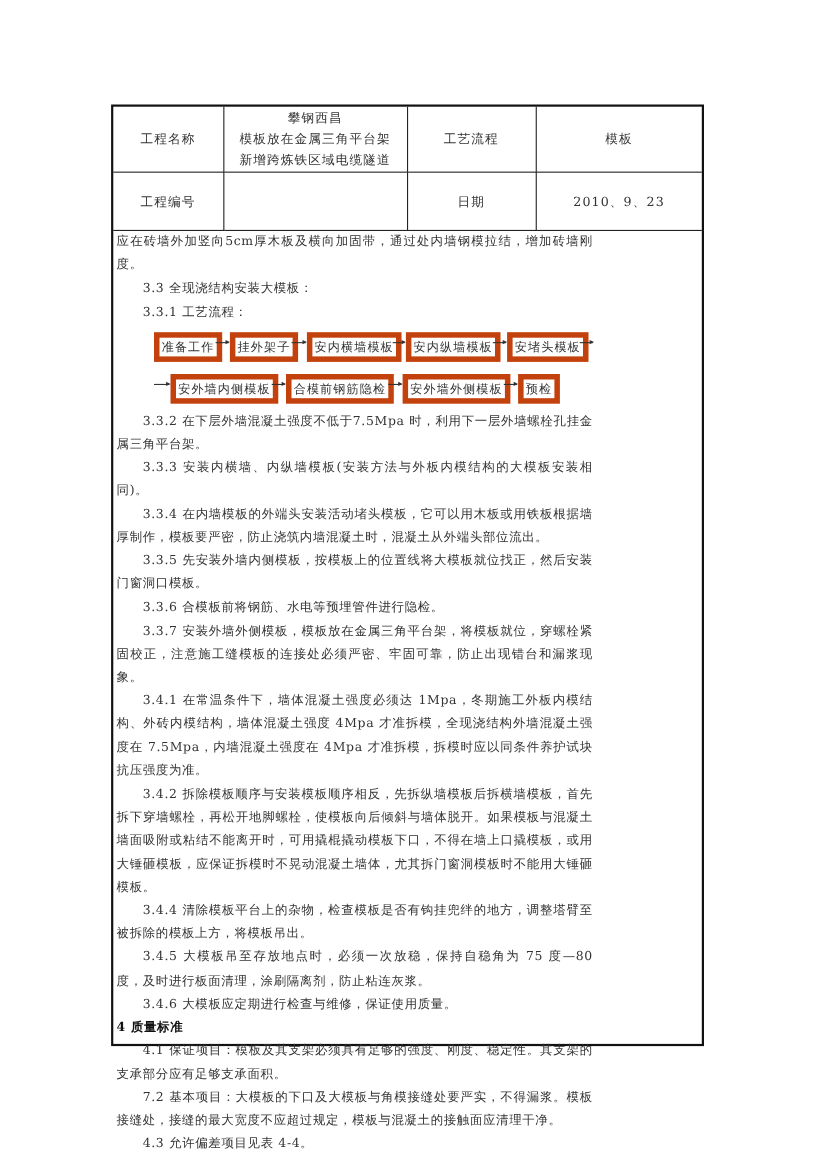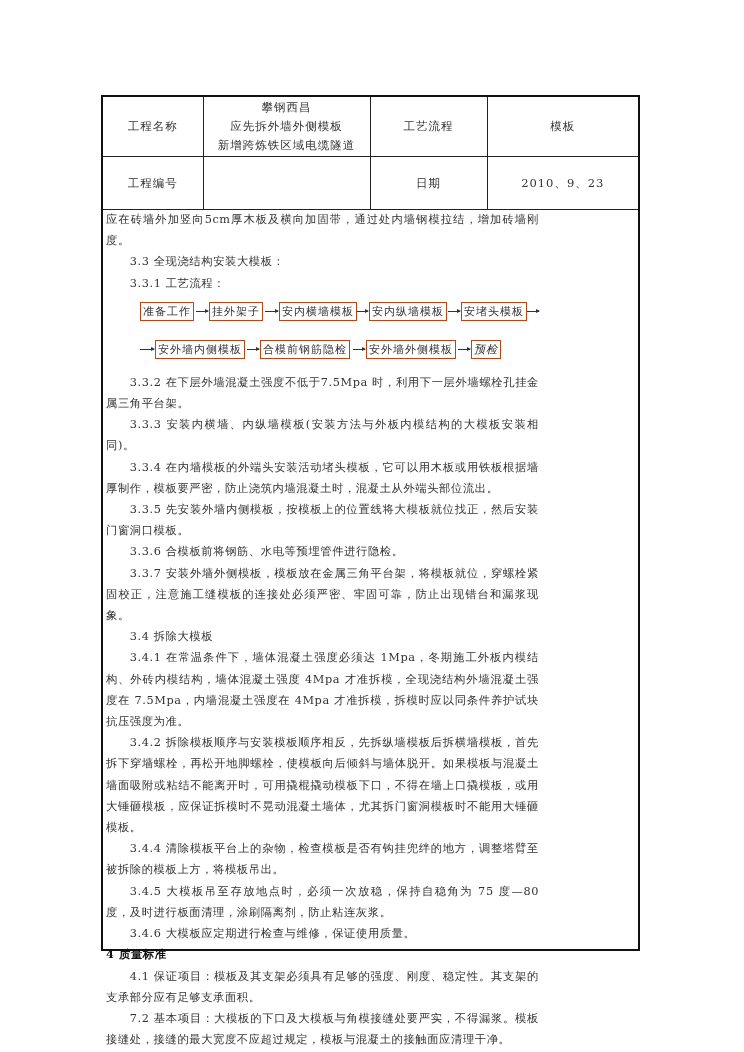--- a/index.html
+++ b/index.html
@@ -14,21 +14,21 @@
     .hdr tr.r2 td { height: 52px; }
     .hdr tr td:first-child { border-left: none; }
     .hdr tr td:last-child { border-right: none; }
     .hdr tr.r1 td { border-top: none; }
     .body { position: absolute; left: 0; top: 112px; width: 441px; padding: 0 5px 0 3px; box-sizing: border-box; }
     .p { font-size: 11.3px; line-height: 21.2px; color: #333; margin: 0; text-align: justify; letter-spacing: 0.6px; }
     .ind { text-indent: 2.1em; }
     .bold { font-weight: bold; color: #111; }
     .center { text-align: center; font-weight: bold; }
     .flow { position: relative; height: 78px; }
-    .fbox { position: absolute; border: 1px solid #c2410c; font-size: 11px; height: 17px; line-height: 17px;
+    .fbox { position: absolute; border: 5px solid #c2410c; font-size: 11px; height: 17px; line-height: 17px;
       padding: 0 2px; white-space: nowrap; color: #333; letter-spacing: 1px; background: #fff; }
     .arrow { position: absolute; height: 1px; background: #333; }
     .arrow::after { content: ""; position: absolute; right: -1px; top: -2px; border-left: 4px solid #333;
       border-top: 2.5px solid transparent; border-bottom: 2.5px solid transparent; }
   </style>
 </head>
 <body>
 
 <div class="sheet">
   <table class="hdr">
@@ -36,21 +36,21 @@
         <col style="width:100px">
         <col style="width:167px">
         <col style="width:117px">
         <col style="width:151px">
       </colgroup>
     <tbody>
         <tr class="r1">
       <td>工程名称</td>
       <td>
         <div>攀钢西昌</div>
-        <div>应先拆外墙外侧模板</div>
+        <div>模板放在金属三角平台架</div>
         <div>新增跨炼铁区域电缆隧道</div>
       </td>
       <td>工艺流程</td>
       <td>模板</td>
     </tr>
     <tr class="r2">
       <td>工程编号</td>
       <td></td>
       <td>日期</td>
       <td>2010、9、23</td>
@@ -75,30 +75,29 @@
       <div class="fbox" style="left:355px; top:8px;">安堵头模板</div>
       <div class="arrow" style="left:421px; top:17px; width:12px;"></div>
 
       <div class="arrow" style="left:34px; top:55px; width:14px;"></div>
       <div class="fbox" style="left:49px; top:46px;">安外墙内侧模板</div>
       <div class="arrow" style="left:141px; top:55px; width:12px;"></div>
       <div class="fbox" style="left:154px; top:46px;">合模前钢筋隐检</div>
       <div class="arrow" style="left:247px; top:55px; width:12px;"></div>
       <div class="fbox" style="left:260px; top:46px;">安外墙外侧模板</div>
       <div class="arrow" style="left:352px; top:55px; width:12px;"></div>
-      <div class="fbox" style="left:365px; top:46px;font-style:italic;">预检</div>
+      <div class="fbox" style="left:365px; top:46px;">预检</div>
     </div>
 
     <p class="p ind">3.3.2 在下层外墙混凝土强度不低于7.5Mpa 时，利用下一层外墙螺栓孔挂金属三角平台架。</p>
     <p class="p ind">3.3.3 安装内横墙、内纵墙模板(安装方法与外板内模结构的大模板安装相同)。</p>
     <p class="p ind">3.3.4 在内墙模板的外端头安装活动堵头模板，它可以用木板或用铁板根据墙厚制作，模板要严密，防止浇筑内墙混凝土时，混凝土从外端头部位流出。</p>
     <p class="p ind">3.3.5 先安装外墙内侧模板，按模板上的位置线将大模板就位找正，然后安装门窗洞口模板。</p>
     <p class="p ind">3.3.6 合模板前将钢筋、水电等预埋管件进行隐检。</p>
     <p class="p ind">3.3.7 安装外墙外侧模板，模板放在金属三角平台架，将模板就位，穿螺栓紧固校正，注意施工缝模板的连接处必须严密、牢固可靠，防止出现错台和漏浆现象。</p>
-    <p class="p ind">3.4 拆除大模板</p>
     <p class="p ind">3.4.1 在常温条件下，墙体混凝土强度必须达 1Mpa，冬期施工外板内模结构、外砖内模结构，墙体混凝土强度 4Mpa 才准拆模，全现浇结构外墙混凝土强度在 7.5Mpa，内墙混凝土强度在 4Mpa 才准拆模，拆模时应以同条件养护试块抗压强度为准。</p>
     <p class="p ind">3.4.2 拆除模板顺序与安装模板顺序相反，先拆纵墙模板后拆横墙模板，首先拆下穿墙螺栓，再松开地脚螺栓，使模板向后倾斜与墙体脱开。如果模板与混凝土墙面吸附或粘结不能离开时，可用撬棍撬动模板下口，不得在墙上口撬模板，或用大锤砸模板，应保证拆模时不晃动混凝土墙体，尤其拆门窗洞模板时不能用大锤砸模板。</p>
     <p class="p ind">3.4.4 清除模板平台上的杂物，检查模板是否有钩挂兜绊的地方，调整塔臂至被拆除的模板上方，将模板吊出。</p>
     <p class="p ind">3.4.5 大模板吊至存放地点时，必须一次放稳，保持自稳角为 75 度—80 度，及时进行板面清理，涂刷隔离剂，防止粘连灰浆。</p>
     <p class="p ind">3.4.6 大模板应定期进行检查与维修，保证使用质量。</p>
     <p class="p bold">4 质量标准</p>
     <p class="p ind">4.1 保证项目：模板及其支架必须具有足够的强度、刚度、稳定性。其支架的支承部分应有足够支承面积。</p>
     <p class="p ind">7.2 基本项目：大模板的下口及大模板与角模接缝处要严实，不得漏浆。模板接缝处，接缝的最大宽度不应超过规定，模板与混凝土的接触面应清理干净。</p>
     <p class="p ind">4.3 允许偏差项目见表 4-4。</p>
     <p class="p center">现浇剪力墙结构大模板允许偏差表 4-4</p>

